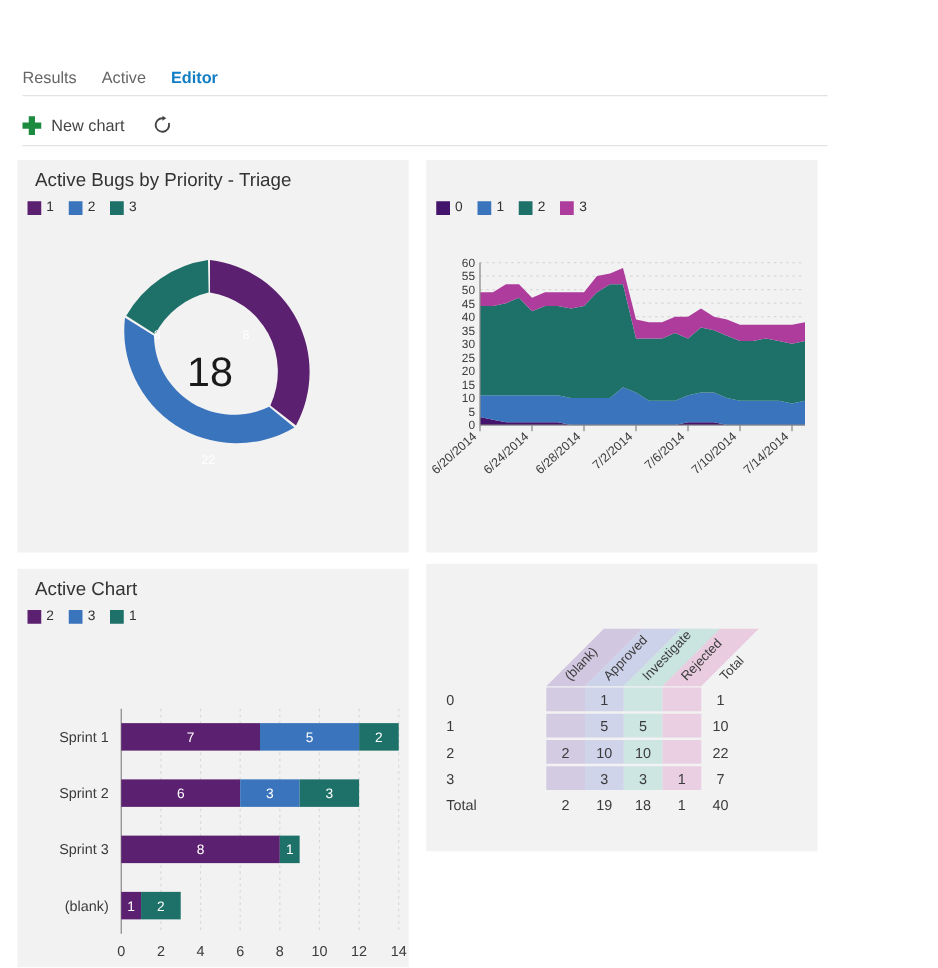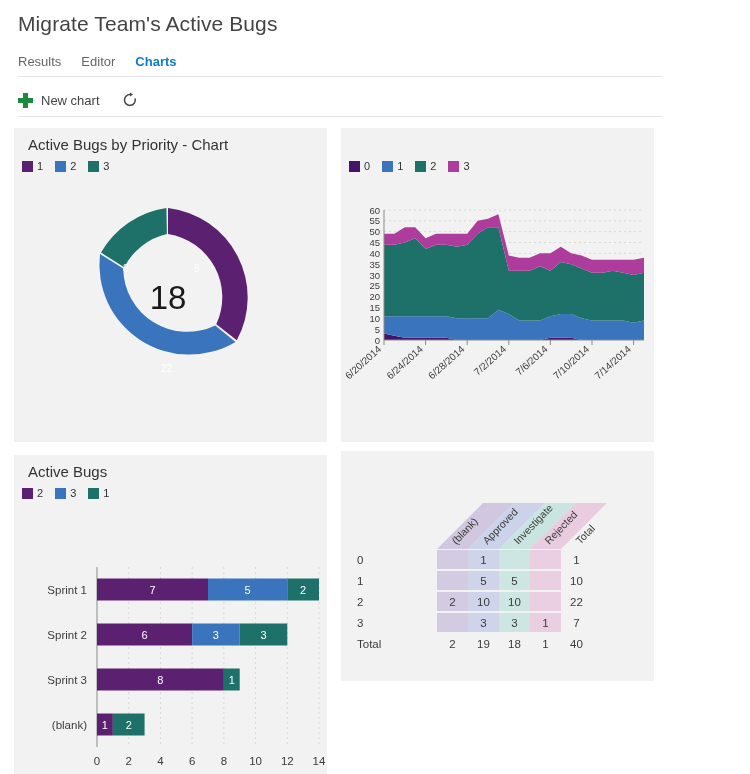--- a/index.html
+++ b/index.html
@@ -150,47 +150,46 @@
 
   
   .triage-wrap { position: absolute; left: 0; top: 30px; }
   svg text { font-family: "Liberation Sans", sans-serif; }
 </style>
 </head>
 <body>
 
 <div class="page">
 
-  <div class="page-title">Migrate Team's Active Bugs</div>
 
   <div class="tabs">
     <div class="tab">Results</div>
-    <div class="tab">Editor</div>
-    <div class="tab active">Charts</div>
+    <div class="tab">Active</div>
+    <div class="tab active">Editor</div>
   </div>
 
   <div class="hr-1"></div>
 
   <div class="toolbar">
     <div class="tb-btn">
       <span class="plus-icon"></span>
       <span class="tb-label">New chart</span>
     </div>
     <span class="refresh-icon">
       <svg width="16" height="16" viewBox="0 0 16 16">
         <path d="M8 2.6 A5.4 5.4 0 1 0 13.2 7.0" fill="none" stroke="#444" stroke-width="1.5" stroke-linecap="round"></path>
         <path d="M8 0.6 L8 4.6 L11 2.6 Z" fill="#444"></path>
       </svg>
     </span>
   </div>
 
   <div class="hr-2"></div>
 
   <div class="panel" id="panel-donut">
-    <div class="panel-title">Active Bugs by Priority - Chart</div>
+    <div class="panel-title">Active Bugs by Priority - Triage</div>
 
     <div class="legend">
       <div class="legend-item">
         <span class="legend-swatch" style="background:#5c2070"></span>
         <span class="legend-label">1</span>
       </div>
       <div class="legend-item">
         <span class="legend-swatch" style="background:#3a74bd"></span>
         <span class="legend-label">2</span>
       </div>
@@ -282,21 +281,21 @@
           <text x="207.4" y="158" font-size="10" fill="#3b3b3b" text-anchor="end" transform="rotate(-42 207.4 158)">7/6/2014</text>
           <line x1="251" y1="148" x2="251" y2="153" stroke="#8a8a8a" stroke-width="1"></line>
           <text x="249" y="158" font-size="10" fill="#3b3b3b" text-anchor="end" transform="rotate(-42 249 158)">7/10/2014</text>
           <line x1="292.6" y1="148" x2="292.6" y2="153" stroke="#8a8a8a" stroke-width="1"></line>
           <text x="290.6" y="158" font-size="10" fill="#3b3b3b" text-anchor="end" transform="rotate(-42 290.6 158)">7/14/2014</text>
         </svg>
     </div>
   </div>
 
   <div class="panel" id="panel-bars">
-    <div class="panel-title">Active Bugs</div>
+    <div class="panel-title">Active Chart</div>
 
     <div class="legend">
       <div class="legend-item">
         <span class="legend-swatch" style="background:#5c2070"></span>
         <span class="legend-label">2</span>
       </div>
       <div class="legend-item">
         <span class="legend-swatch" style="background:#3a74bd"></span>
         <span class="legend-label">3</span>
       </div>

